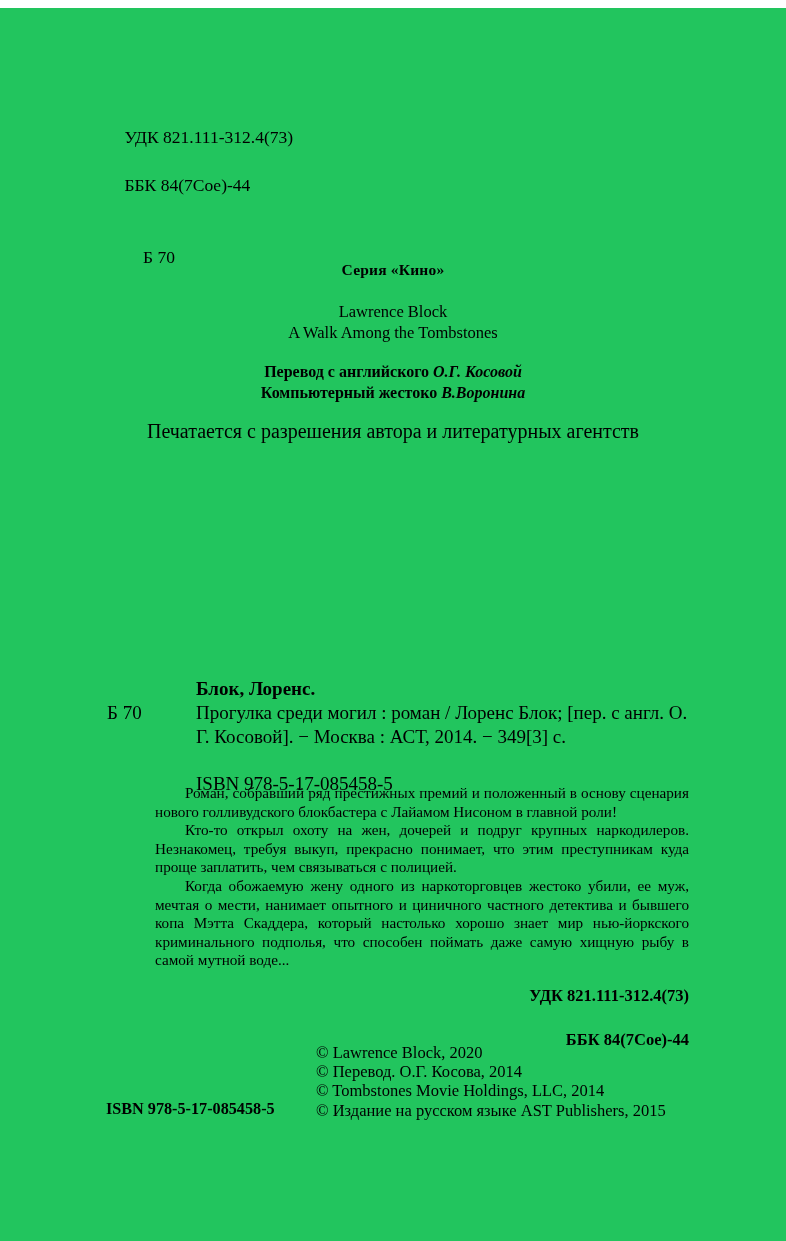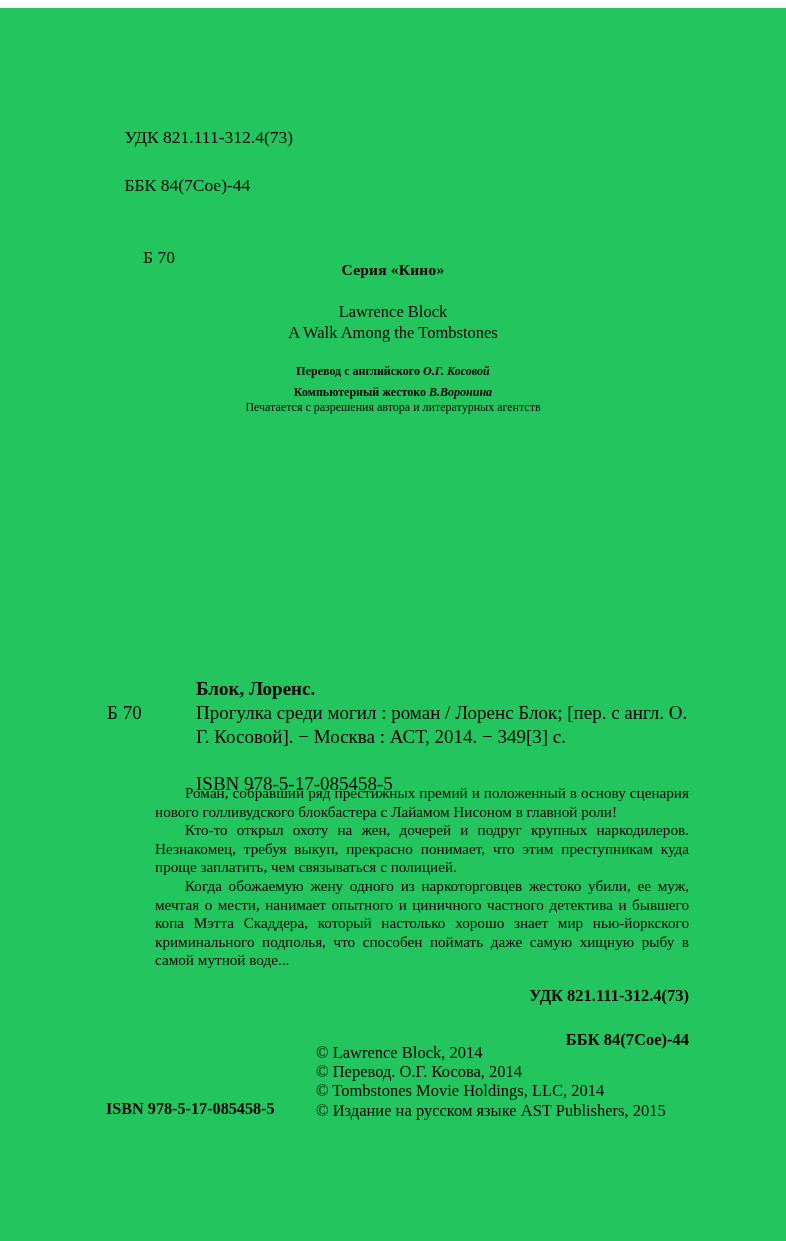--- a/index.html
+++ b/index.html
@@ -48,32 +48,32 @@
   }
   .orig-title {
     top: 293px;
     font-size: 16.5px;
     line-height: 21px;
   }
   .orig-title div { display: block; }
 
   .credits {
     top: 353px;
-    font-size: 12px;
+    font-size: 16px;
     line-height: 21px;
     font-weight: bold;
   }
   .credits .nm {
     font-weight: bold;
     font-style: italic;
   }
 
   .permission {
-    top: 389px;
-    font-size: 12px;
+    top: 413px;
+    font-size: 20px;
     line-height: 21px;
   }
 
   
   .cip {
     position: absolute;
     left: 107px;
     top: 669px;
     width: 582px;
     font-size: 19px;
@@ -188,21 +188,21 @@
     <p>Кто-то открыл охоту на жен, дочерей и подруг крупных наркодилеров. Незнакомец, требуя выкуп, прекрасно понимает, что этим преступникам куда проще заплатить, чем связываться с полицией.</p>
     <p>Когда  обожаемую жену одного из наркоторговцев жестоко убили, ее муж, мечтая о мести, нанимает опытного и циничного частного детектива и бывшего копа Мэтта Скаддера, который настолько хорошо знает мир нью-йоркского криминального подполья, что способен  поймать даже самую хищную рыбу в самой мутной воде...</p>
   </div>
 
   <div class="udk-bottom">
     <span>УДК 821.111-312.4(73)</span><br>
     <span>ББК 84(7Сое)-44</span>
   </div>
 
   <div class="copyright">
-    <div>© Lawrence Block, 2014</div>
+    <div>© Lawrence Block, 2020</div>
     <div>© Перевод. О.Г. Косова, 2014</div>
     <div>© Tombstones Movie Holdings, LLC, 2014</div>
     <div>© Издание на русском языке AST Publishers, 2015</div>
   </div>
 
   <div class="isbn-bottom">ISBN 978-5-17-085458-5</div>
 
 </div>
 
 </body></html>

